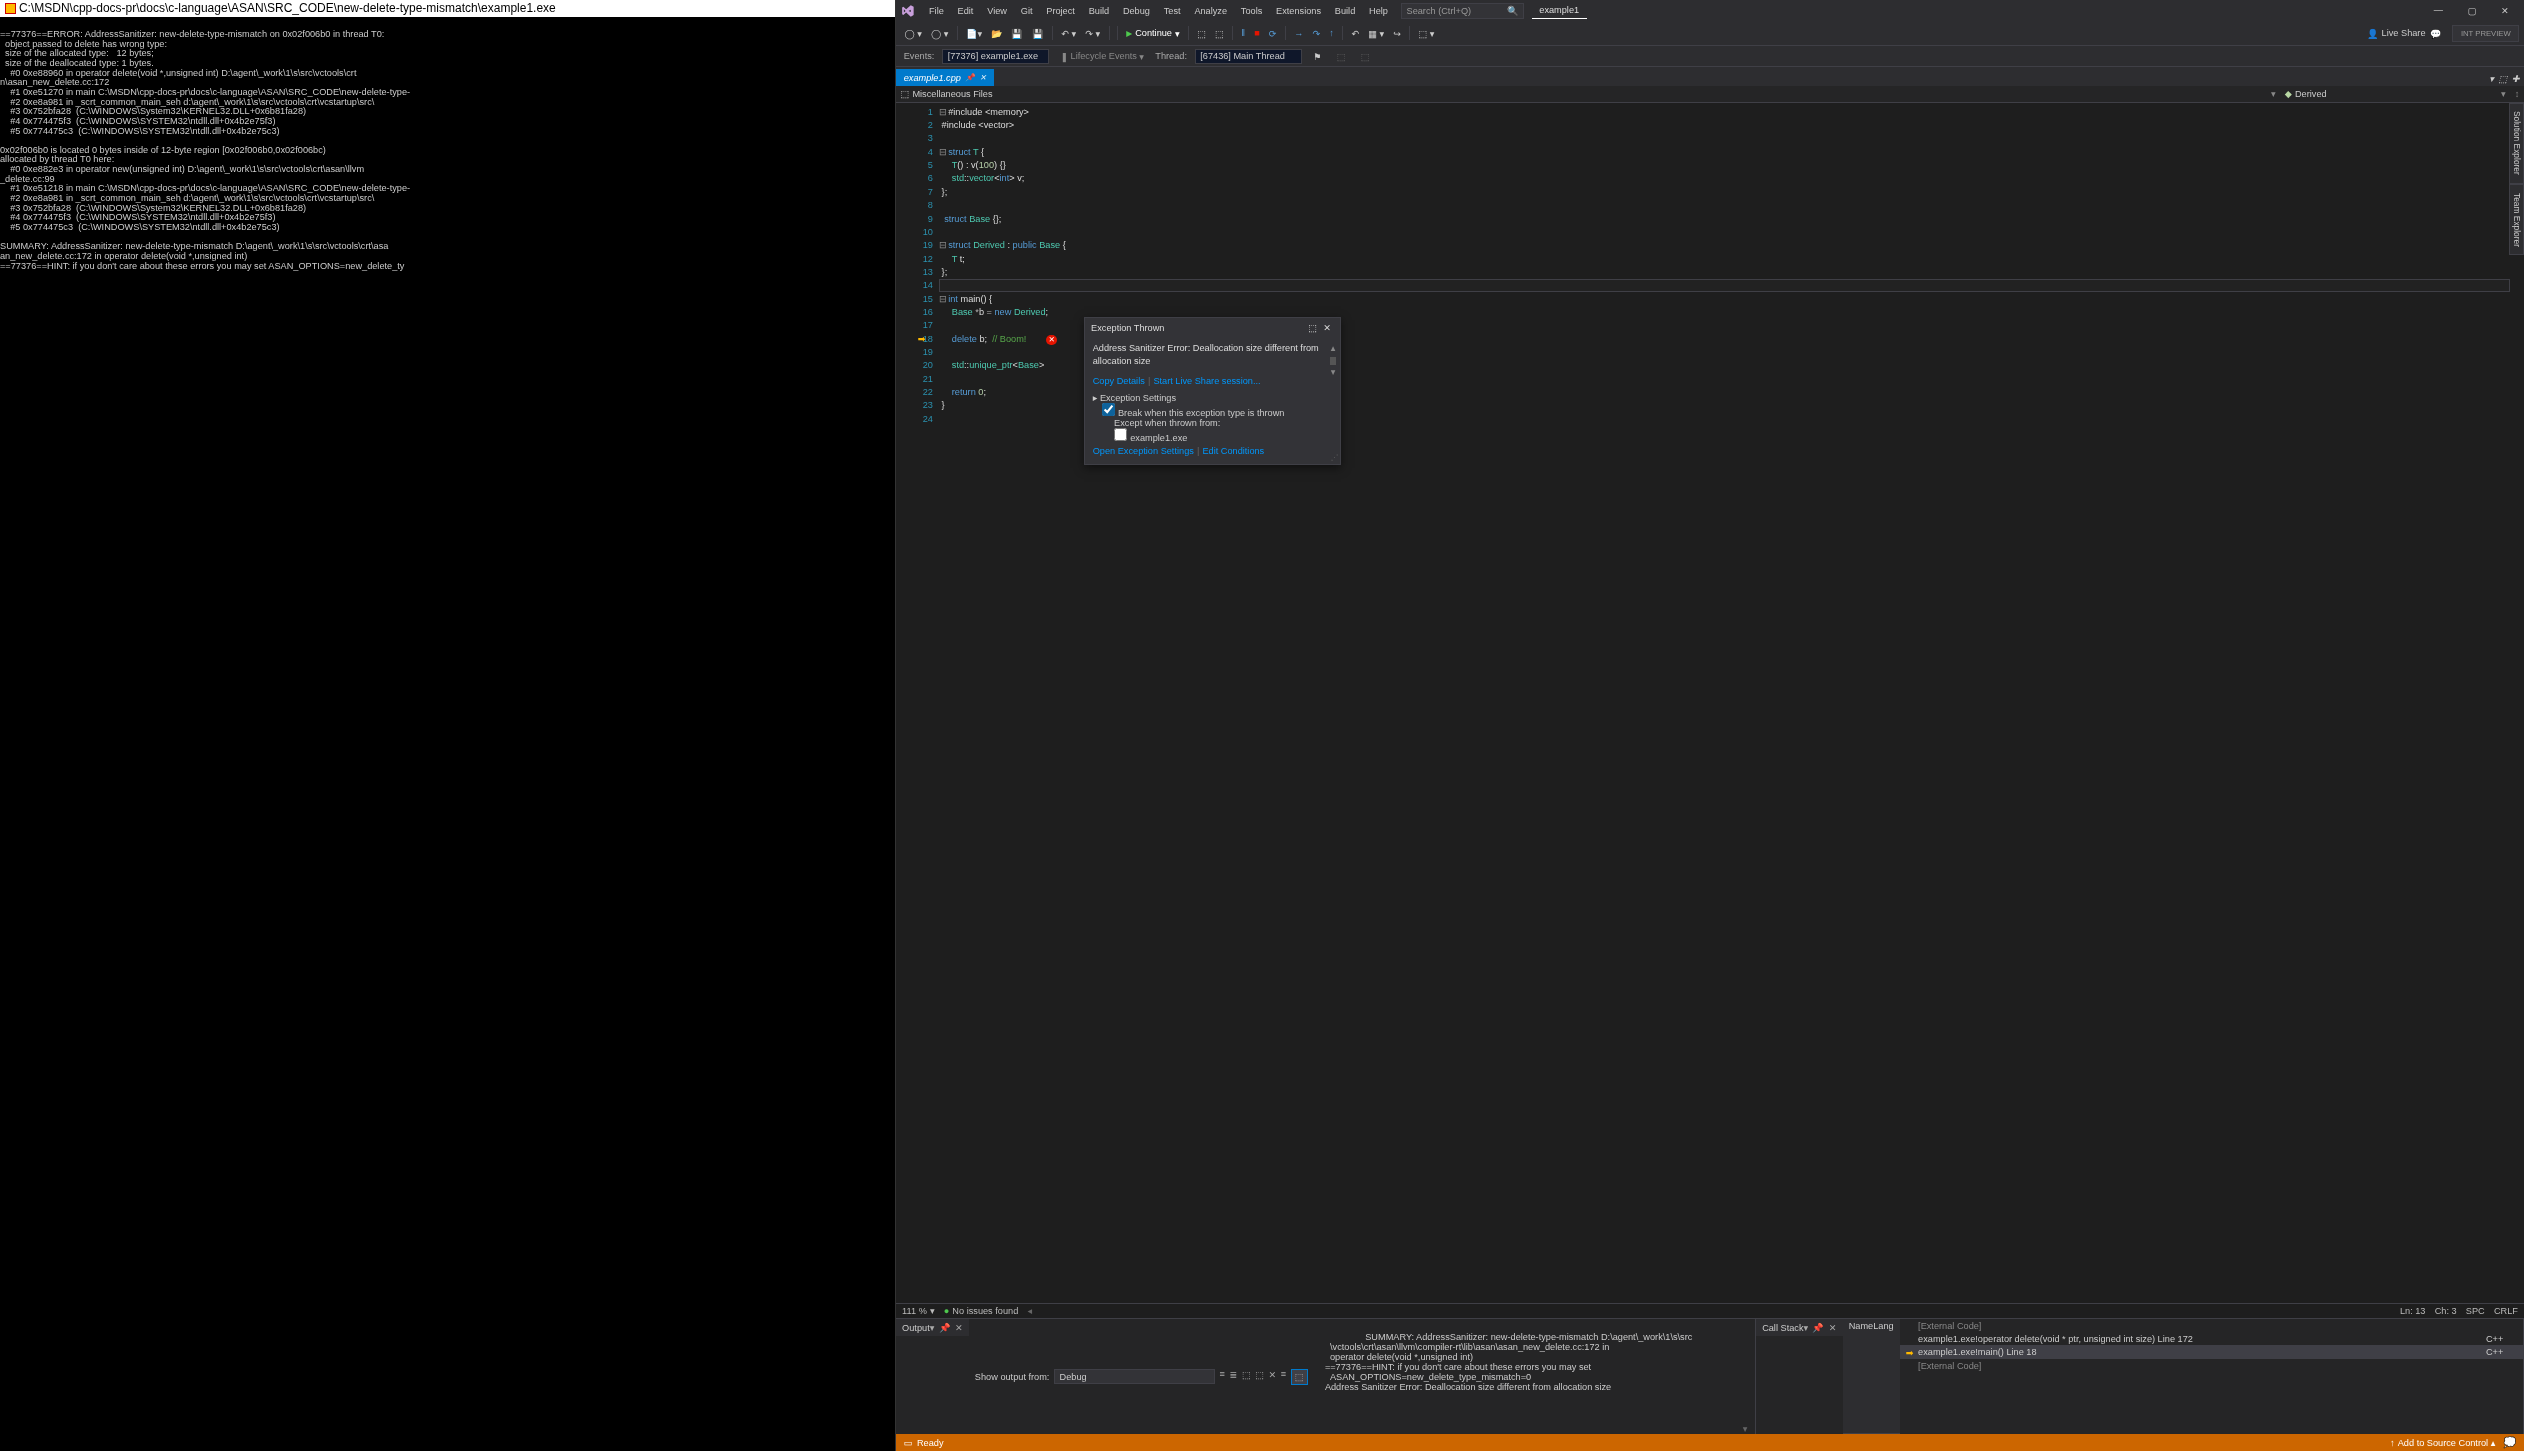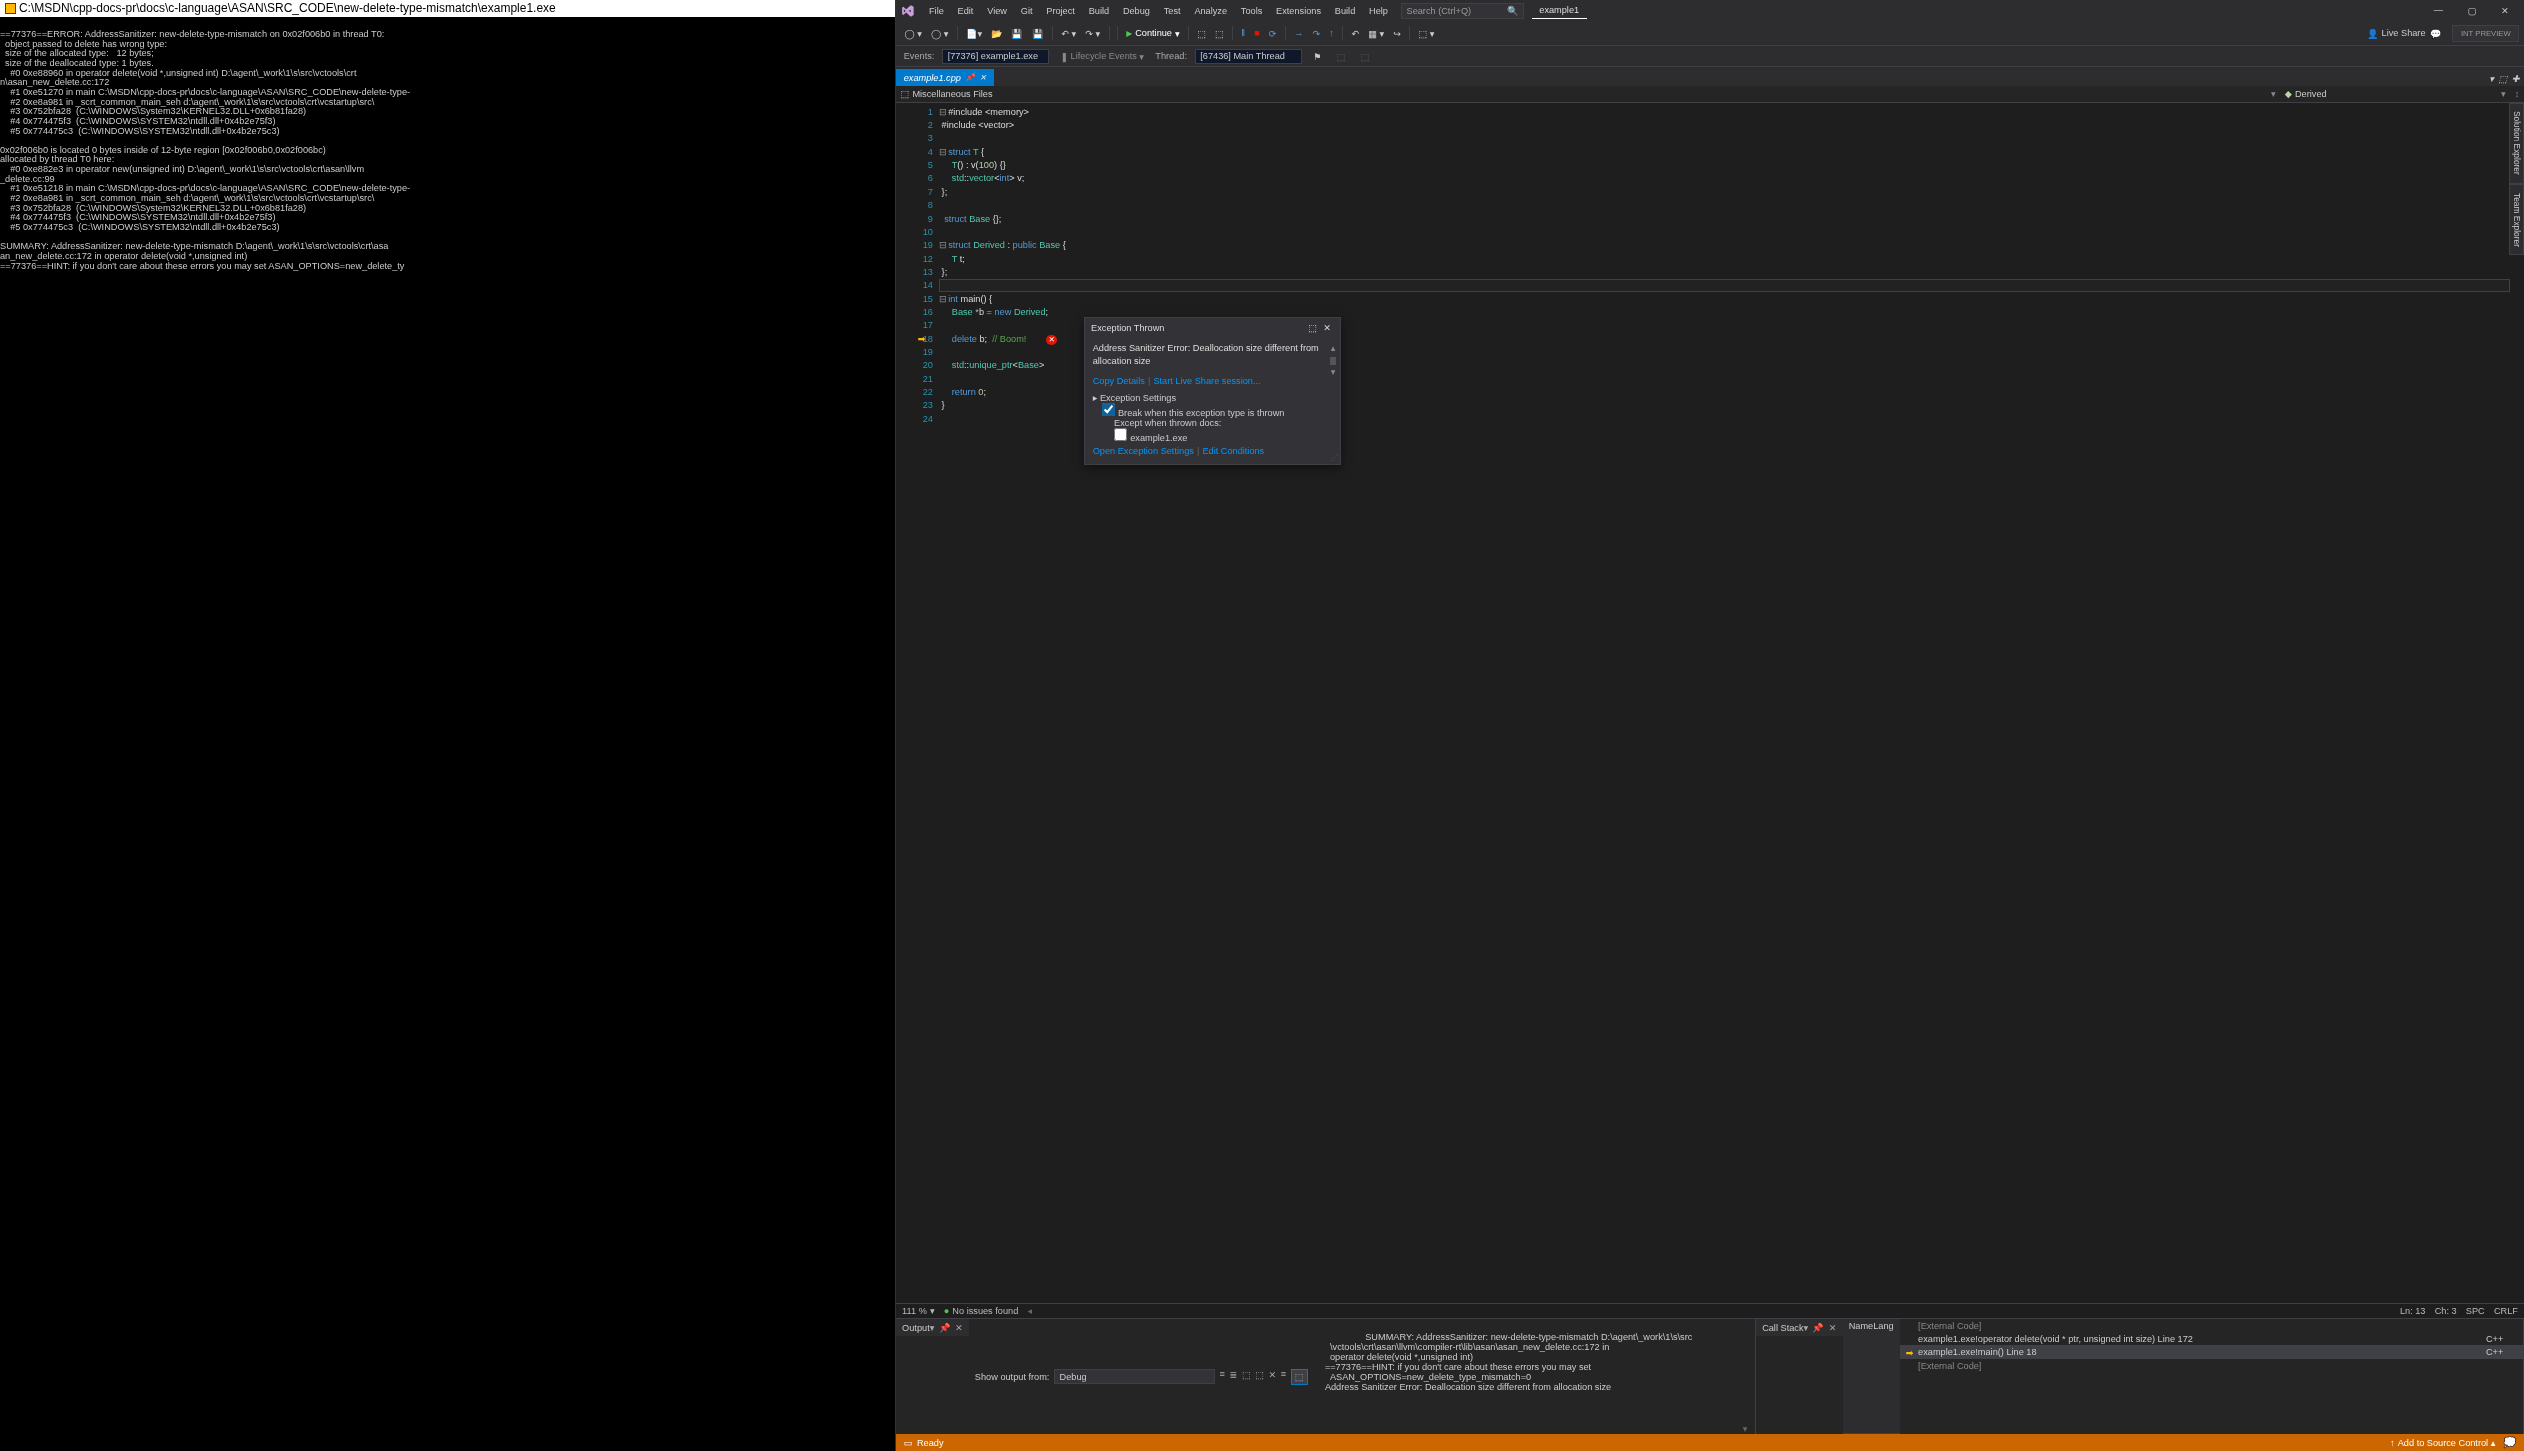--- a/index.html
+++ b/index.html
@@ -283,21 +283,21 @@
             <span style="background:#555;width:6.1px;height:7.7px"></span>
             <span>▾</span>
           </div>
       </div>
       <div class="links">
         <a>Copy Details</a><span class="sep">|</span><a>Start Live Share session...</a>
       </div>
       <div class="settings">
         <div><span class="arrow">▸</span> <span>Exception Settings</span></div>
         <div style="padding-left:9.2px"><input type="checkbox" checked="" style=""><span>Break when this exception type is thrown</span></div>
-        <div style="padding-left:21.4px">Except when thrown docs:</div>
+        <div style="padding-left:21.4px">Except when thrown from:</div>
         <div style="padding-left:21.4px"><input type="checkbox" style=""><span>example1.exe</span></div>
         <div style="padding-top:3.1px"><a>Open Exception Settings</a><span class="sep">|</span><a>Edit Conditions</a></div>
       </div>
       <span class="grip">⋰</span>
     </div>
   </div>
 
   <div class="statusline">
     <span class="pct"><span>111 %</span> ▾</span>
     <span class="ok">No issues found</span>

